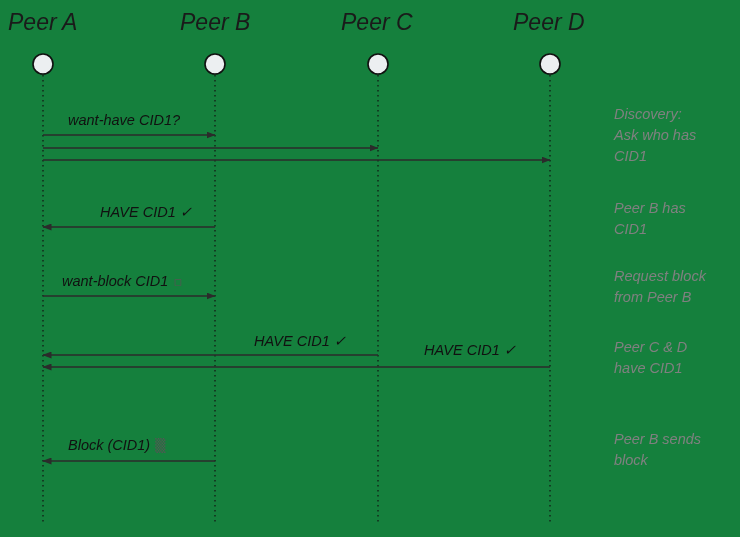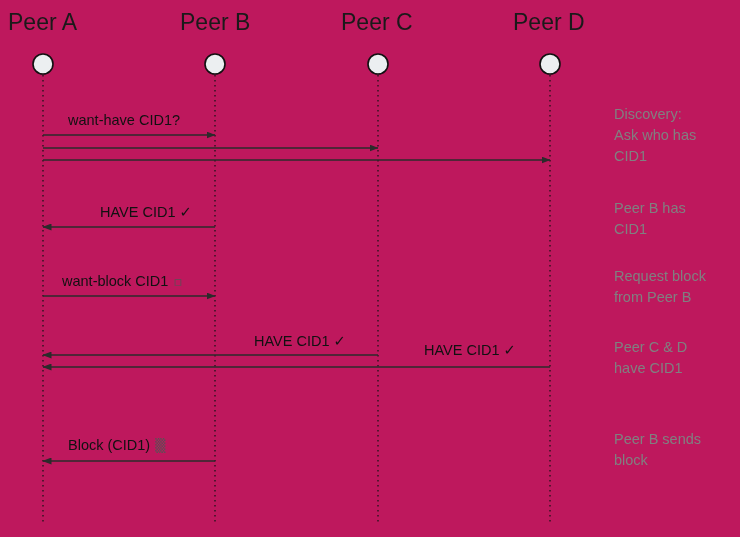--- a/index.html
+++ b/index.html
@@ -4,23 +4,24 @@
 <style>
   html, body {
     margin: 0;
     padding: 0;
     background: #ffffff;
   }
   #canvas {
     position: relative;
     width: 740px;
     height: 537px;
-    background: #be185d;
+    background: #15803d;
     font-family: "Liberation Sans", sans-serif;
     overflow: hidden;
+    font-style: italic;
   }
   #diagram-svg {
     position: absolute;
     left: 0;
     top: 0;
     width: 740px;
     height: 537px;
   }
   .peer-title {
     font-size: 23px;

